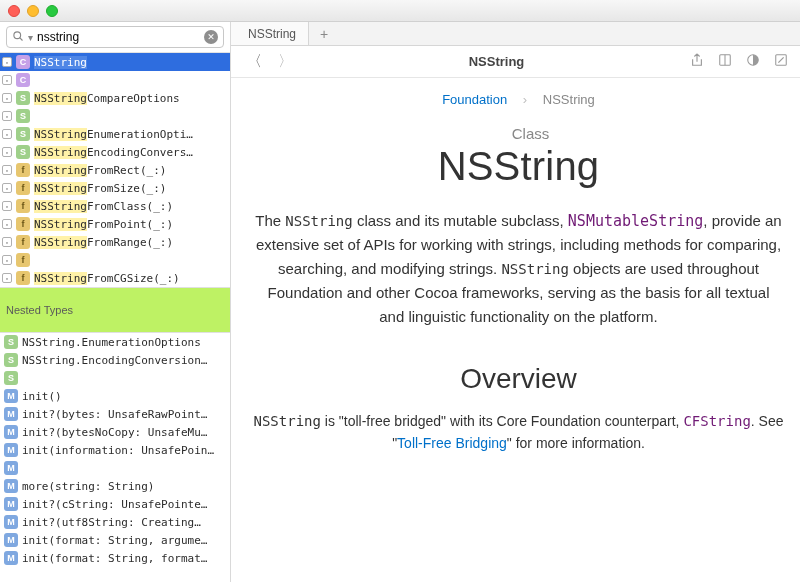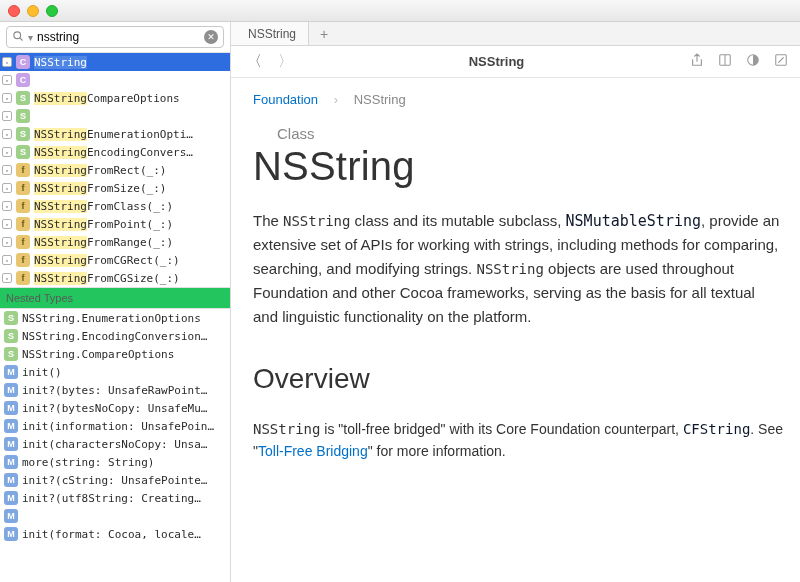--- a/index.html
+++ b/index.html
@@ -30,48 +30,48 @@
   .srow.selected .match { background:#4f86e6; color:#fff; border-bottom-color:#9cb8ef;}
   .group-dot { width:10px; height:10px; border-radius:2px; flex:none; display:flex;align-items:center;justify-content:center;font-size:7px;font-weight:bold;color:#555;border:1px solid #b0b0b0;background:#fff;}
   .typebadge { width:14px; height:14px; border-radius:3px; flex:none; display:flex;align-items:center;justify-content:center;font-size:9px;font-weight:bold;color:#fff;}
   .typebadge.C{background:#c6a1e8;}
   .typebadge.S{background:#9fd08a;}
   .typebadge.f{background:#e7c66f;color:#6b5516;}
   .typebadge.M{background:#7fa8e0;}
   .srow .label { font-family: Menlo, Monaco, monospace; font-size:11px; overflow:hidden; text-overflow:ellipsis;}
   .match { background:#fff2a8; border-bottom:1px dotted #b59b00; }
 
-  .section-header { background:#22c55e; border-top:1px solid #e0e0e0; border-bottom:1px solid #e0e0e0; font-size:11px; color:#5a5a5a; padding:4px 6px; }
+  .section-header { background:#bef264; border-top:1px solid #e0e0e0; border-bottom:1px solid #e0e0e0; font-size:11px; color:#5a5a5a; padding:16px 6px; }
   .seclist .srow { padding-left:4px; }
 
   
   .content { flex:1; display:flex; flex-direction:column; min-width:0;}
   .tabbar { height:24px; display:flex; align-items:stretch; background:#f3f3f3; border-bottom:1px solid #d6d6d6;}
   .tab { display:flex; align-items:center; gap:5px; padding:0 12px; border-right:1px solid #d6d6d6; background:#fafafa; font-size:12px; color:#555;}
   .tab .apple{color:#8e8e8e;font-size:11px;}
   .tab.plus{background:#f3f3f3;border-right:none;color:#888;font-size:14px;justify-content:center;width:30px;cursor:pointer;}
   .toolbar { height:32px; display:flex; align-items:center; padding:0 12px; border-bottom:1px solid #e6e6e6; gap:8px;}
   .navbtn { color:#b0b0b0; font-size:15px; padding:2px 4px; cursor:pointer;}
   .navbtn.enabled{color:#6a6a6a;}
   .tb-center{flex:1;display:flex;align-items:center;justify-content:center;gap:6px;color:#444;font-size:13px;font-weight:600;}
   .tb-center .apple{color:#8a8a8a;font-weight:normal;}
   .tb-right{display:flex;gap:14px;color:#9a9a9a;font-size:14px;}
   .tb-right span{cursor:pointer;}
 
-  .doc { flex:1; overflow:auto; padding:14px 16px 20px 22px; color:#333;}
+  .doc { flex:1; overflow:auto; padding:14px 16px 20px 22px; color:#333;text-align:center;}
   .crumbs { font-size:13px; color:#888; margin-bottom:18px;}
   .crumbs a{color:#0070c9;text-decoration:none;}
   .crumbs .sep{margin:0 12px;color:#c0c0c0;}
   .kind { font-size:15px; color:#888; margin-bottom:2px;margin-left:24px;}
   h1.title { font-size:40px; font-weight:400; letter-spacing:0.2px; margin-bottom:20px;}
   p.lead { font-size:15px; line-height:1.6; color:#333; margin-bottom:34px;}
   code.inline{font-family:Menlo,Monaco,monospace;font-size:14px;background:transparent;}
-  a.link{color:#0f172a;text-decoration:none;font-family:Menlo,Monaco,monospace;}
+  a.link{color:#701a75;text-decoration:none;font-family:Menlo,Monaco,monospace;}
   a.linkplain{color:#0070c9;text-decoration:none;}
-  h2.ov { font-size:28px; font-weight:400; margin-bottom:24px; margin-top:12px;}
+  h2.ov { font-size:28px; font-weight:400; margin-bottom:16px; margin-top:12px;}
   p.body { font-size:14px; line-height:1.55;}
 </style>
 </head>
 <body>
 
 <div class="titlebar">
   <div class="traffic">
     <div class="tl red"></div>
     <div class="tl yellow"></div>
     <div class="tl green"></div>
@@ -145,21 +145,20 @@
           <span class="label"><span class="match">NSString</span>FromPoint(_:)</span>
         </div>
         <div class="srow">
           <span class="group-dot">▫</span>
           <span class="typebadge f">f</span>
           <span class="label"><span class="match">NSString</span>FromRange(_:)</span>
         </div>
         <div class="srow">
           <span class="group-dot">▫</span>
           <span class="typebadge f">f</span>
-          <span class="label"><span class="match">NSString</span>FromCGRect(_:)</span>
         </div>
         <div class="srow">
           <span class="group-dot">▫</span>
           <span class="typebadge f">f</span>
           <span class="label"><span class="match">NSString</span>FromCGSize(_:)</span>
         </div>
       </div>
 
     <div id="sections">
         <div class="section-header">Nested Types</div>
@@ -167,21 +166,20 @@
           <div class="srow">
             <span class="typebadge S">S</span>
             <span class="label">NSString.EnumerationOptions</span>
           </div>
           <div class="srow">
             <span class="typebadge S">S</span>
             <span class="label">NSString.EncodingConversion…</span>
           </div>
           <div class="srow">
             <span class="typebadge S">S</span>
-            <span class="label">NSString.CompareOptions</span>
           </div>
         </div>
         <div class="seclist">
           <div class="srow">
             <span class="typebadge M">M</span>
             <span class="label">init()</span>
           </div>
           <div class="srow">
             <span class="typebadge M">M</span>
             <span class="label">init?(bytes: UnsafeRawPoint…</span>
@@ -189,40 +187,40 @@
           <div class="srow">
             <span class="typebadge M">M</span>
             <span class="label">init?(bytesNoCopy: UnsafeMu…</span>
           </div>
           <div class="srow">
             <span class="typebadge M">M</span>
             <span class="label">init(information: UnsafePoin…</span>
           </div>
           <div class="srow">
             <span class="typebadge M">M</span>
-            <span class="label">init(charactersNoCopy: Unsa…</span>
           </div>
           <div class="srow">
             <span class="typebadge M">M</span>
             <span class="label">more(string: String)</span>
           </div>
           <div class="srow">
             <span class="typebadge M">M</span>
             <span class="label">init?(cString: UnsafePointe…</span>
           </div>
           <div class="srow">
             <span class="typebadge M">M</span>
             <span class="label">init?(utf8String: Creating…</span>
           </div>
           <div class="srow">
             <span class="typebadge M">M</span>
-          </div>
-          <div class="srow">
-            <span class="typebadge M">M</span>
-            <span class="label">init(format: Cocoa, locale…</span>
+            <span class="label">init(format: String, argume…</span>
+          </div>
+          <div class="srow">
+            <span class="typebadge M">M</span>
+            <span class="label">init(format: String, format…</span>
           </div>
         </div>
       </div>
   </div>
 
   <div class="content">
     <div class="tabbar">
       <div class="tab">
         <span class="apple"></span>
         <span>NSString</span>

